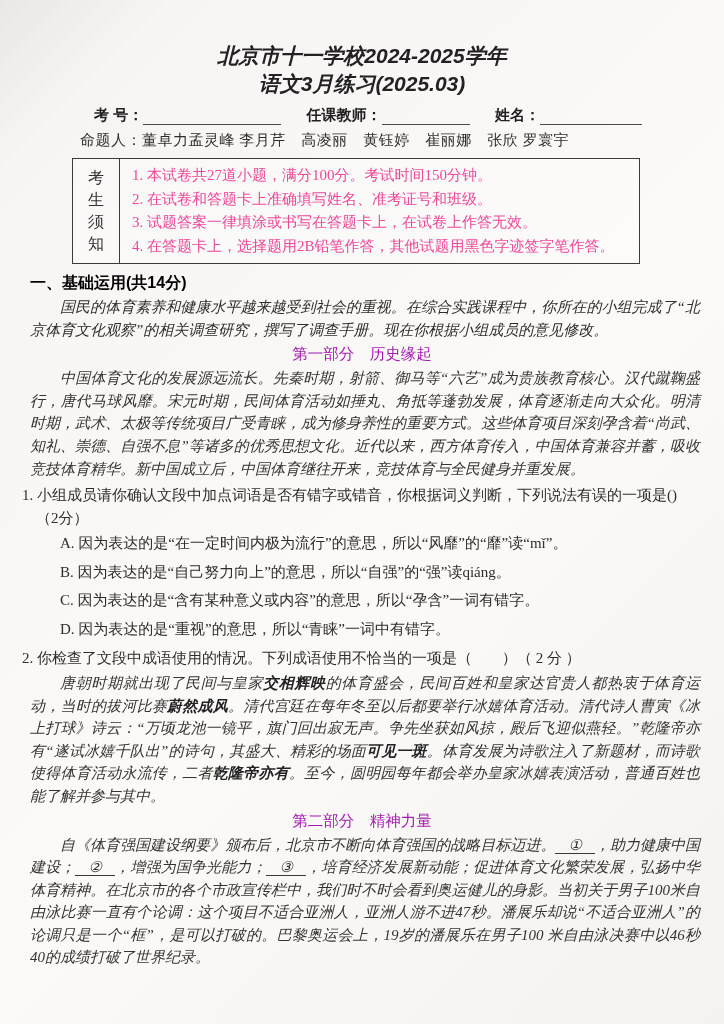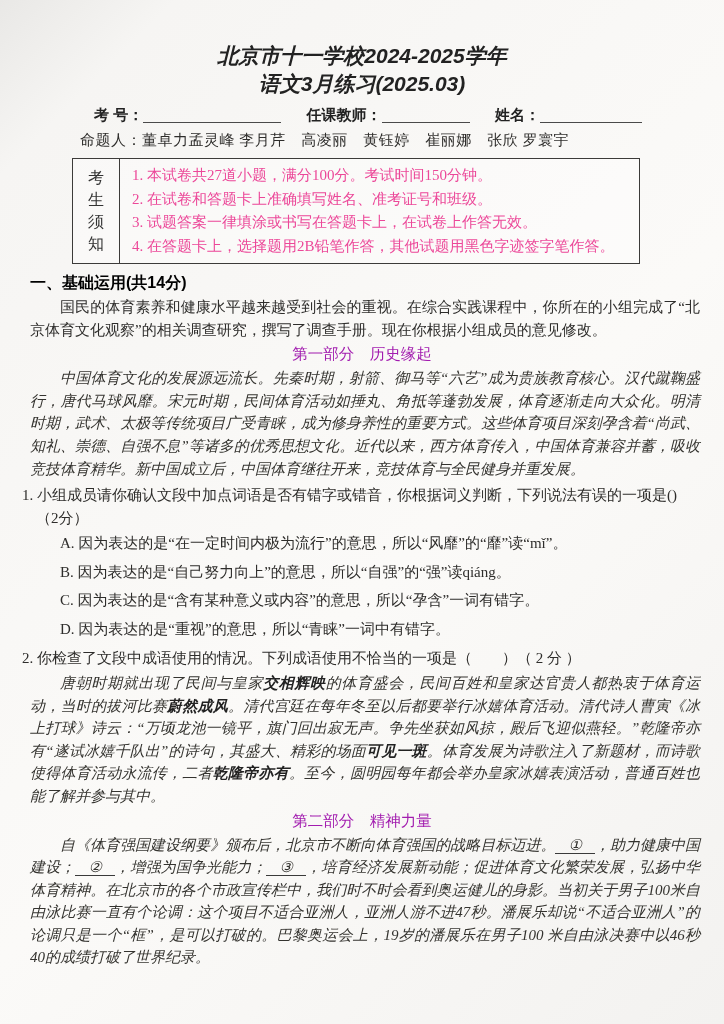--- a/index.html
+++ b/index.html
@@ -10,38 +10,38 @@
     font-family: "Liberation Serif", "DejaVu Serif", serif;
     font-size: 15px;
     overflow: hidden;
   }
   .page { padding: 42px 22px 0 22px; box-sizing: border-box; }
 
   .title { text-align: center; font-family: "Liberation Sans", "DejaVu Sans", sans-serif;
            font-weight: bold; font-size: 21px; line-height: 28px; color: #222; font-style: italic; }
 
   .fields-row { display: flex; align-items: flex-end; margin: 8px 60px 0 72px; justify-content: space-between; }
-  .field { display: flex; }
+  .field { display: flex; align-items: flex-end; }
   .field-label { font-family: "Liberation Sans", "DejaVu Sans", sans-serif; font-weight: bold; font-size: 15px; color: #222; white-space: nowrap; }
   .blank-line { display: inline-block; border-bottom: 1px solid #4a4a4a; height: 16px; }
   .blank-w1 { width: 138px; } .blank-w2 { width: 88px; } .blank-w3 { width: 102px; }
 
   .setters-row { margin: 6px 0 0 58px; font-size: 15px; letter-spacing: 0.5px; }
   .setters-row .lbl { font-weight: normal; }
 
   .notice-box { display: flex; border: 1.5px solid #3c3b39; margin: 8px 62px 0 50px; background: rgba(255,255,255,0.35); }
   .notice-side { width: 46px; border-right: 1.5px solid #3c3b39; display: flex; flex-direction: column;
                  align-items: center; justify-content: space-around; padding: 8px 0; font-size: 16px; color: #333; }
   .notice-items { flex: 1; padding: 5px 8px 5px 12px; }
   .notice-item { line-height: 23.5px; font-size: 15px; color: #ec4899; }
 
   .section-heading { font-family: "Liberation Sans", "DejaVu Sans", sans-serif; font-weight: bold;
                      font-size: 16px; margin: 9px 0 2px 8px; color: #000000; }
 
-  .para { text-indent: 2em; text-align: justify; line-height: 22.6px; margin: 2px 0 0 8px; padding-right: 2px; }
+  .para { text-indent: 2em; text-align: justify; line-height: 22.6px; margin: 2px 0 0 8px; padding-right: 2px; font-style: italic; }
   .kai { font-style: italic; color: #34332f; }
   .part-heading { text-align: center; font-size: 15.5px; margin-top: 3px; color: #a21caf; }
 
   .q-stem { margin: 4px 0 0 0; line-height: 22.6px; text-align: justify; }
   .q-score { margin-left: 14px; line-height: 22.6px; }
 
   .q1-options { margin-left: 38px; }
   .q1-option { line-height: 28.5px; }
 
   .q2-options { display: flex; margin: 4px 0 0 40px; line-height: 24px; }

